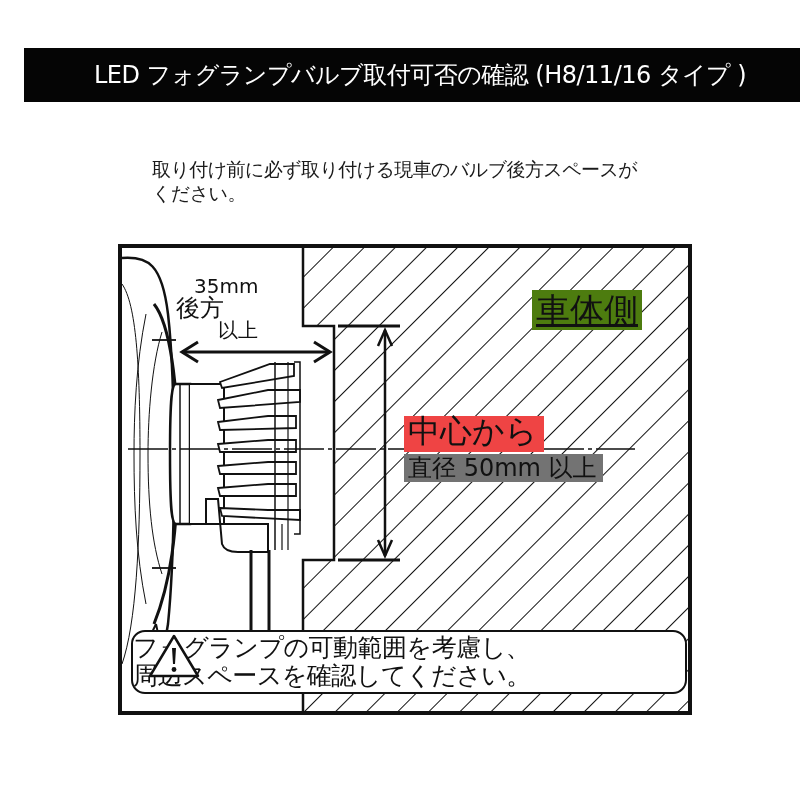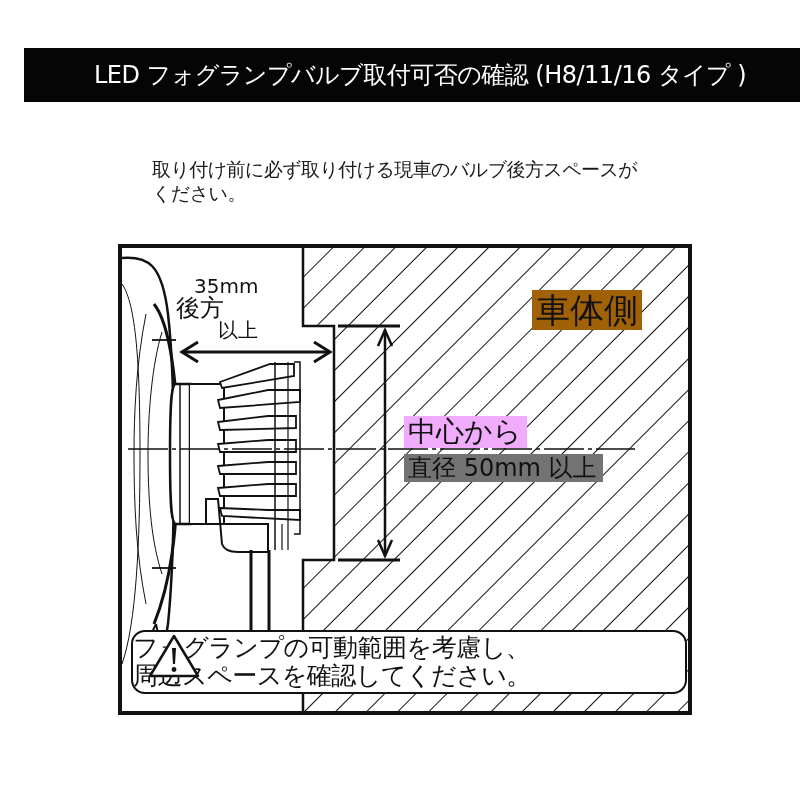--- a/index.html
+++ b/index.html
@@ -58,30 +58,32 @@
       line-height: 1;
     }
     .lbl-rear { left: 58px; top: 16px; font-size: 24px; margin-top: 36px; }
     .lbl-35 { left: 76px; top: 32px; font-size: 20px; }
     .lbl-ijo { left: 100px; top: 76px; font-size: 20px; }
 
     .lbl-body {
       left: 414px; top: 46px;
       font-size: 34px; line-height: 40px;
       text-align: center;
-      background: #a16207;
+      background: #4d7c0f;
       padding: 0 4px;
+      text-decoration: underline;
     }
     .lbl-body span { display: block; }
 
     .lbl-center {
       left: 286px; top: 172px;
-      font-size: 28px;
-      background: #f0abfc;
+      font-size: 32px;
+      background: #ef4444;
       padding: 2px 6px 2px 4px;
+      font-family: Liberation Mono, monospace;
     }
     .lbl-diam {
       left: 286px; top: 210px;
       font-size: 24px;
       background: #737373;
       padding: 2px 6px 2px 4px;
     }
 
     .warning {
       position: absolute;

